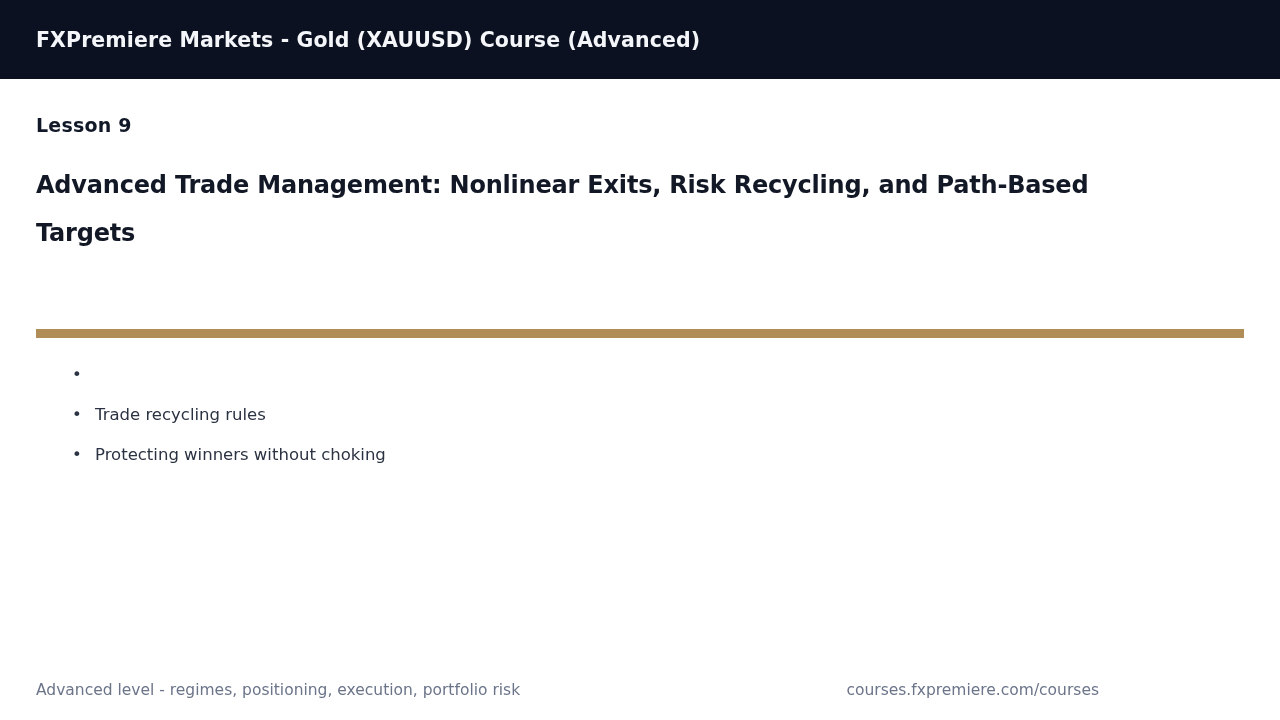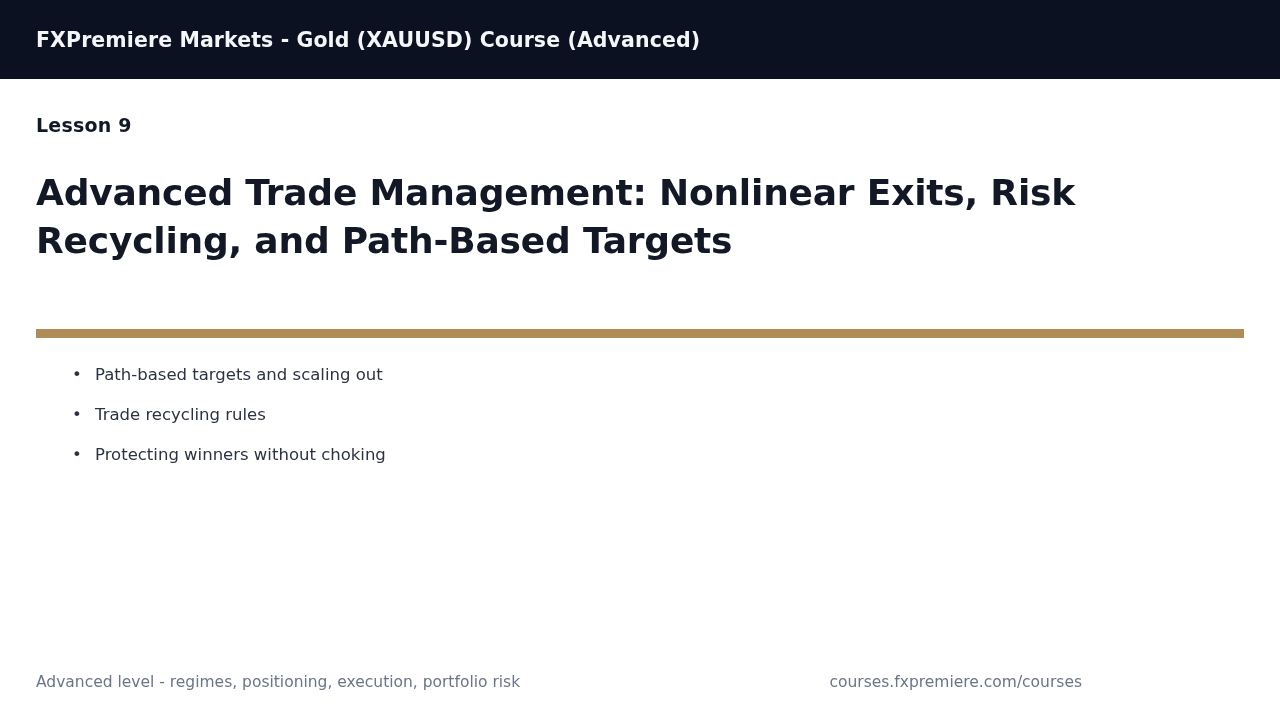--- a/index.html
+++ b/index.html
@@ -64,21 +64,21 @@
     letter-spacing: 0.2px;
   }
 
   .slide-title {
     position: absolute;
     left: 0;
     top: 66px;
     width: 1140px;
     color: #121826;
     font-family: "DejaVu Sans", sans-serif;
-    font-size: 36px;
+    font-size: 24px;
     font-weight: bold;
     line-height: 48px;
     letter-spacing: -0.2px;
   }
 
   .gold-rule {
     position: absolute;
     left: 0;
     top: 250px;
     width: 1208px;
@@ -112,25 +112,25 @@
     top: 0;
     line-height: 40px;
     color: #2b3242;
     font-size: 16.5px;
   }
 
   
   .footer {
     position: absolute;
     left: 36px;
-    right: 48px;
+    right: 31px;
     top: 673px;
     height: 26px;
     display: flex;
-    align-items: flex-start;
+    align-items: flex-end;
     justify-content: space-between;
   }
   .footer-left, .footer-right {
     color: #6b7489;
     font-family: "DejaVu Sans", sans-serif;
     font-size: 15.5px;
     font-weight: normal;
     white-space: nowrap;
   }
 </style>
@@ -147,21 +147,20 @@
 
     <div class="eyebrow">Lesson 9</div>
 
     <h1 class="slide-title"><span>Advanced Trade Management: Nonlinear Exits, Risk</span> <span>Recycling, and Path-Based Targets</span></h1>
 
     <div class="gold-rule"></div>
 
     <ul class="bullet-list">
       <li class="bullet-item">
         <span class="bullet-dot">•</span>
-        <span>Path-based targets and scaling out</span>
       </li>
       <li class="bullet-item">
         <span class="bullet-dot">•</span>
         <span>Trade recycling rules</span>
       </li>
       <li class="bullet-item">
         <span class="bullet-dot">•</span>
         <span>Protecting winners without choking</span>
       </li>
     </ul>

